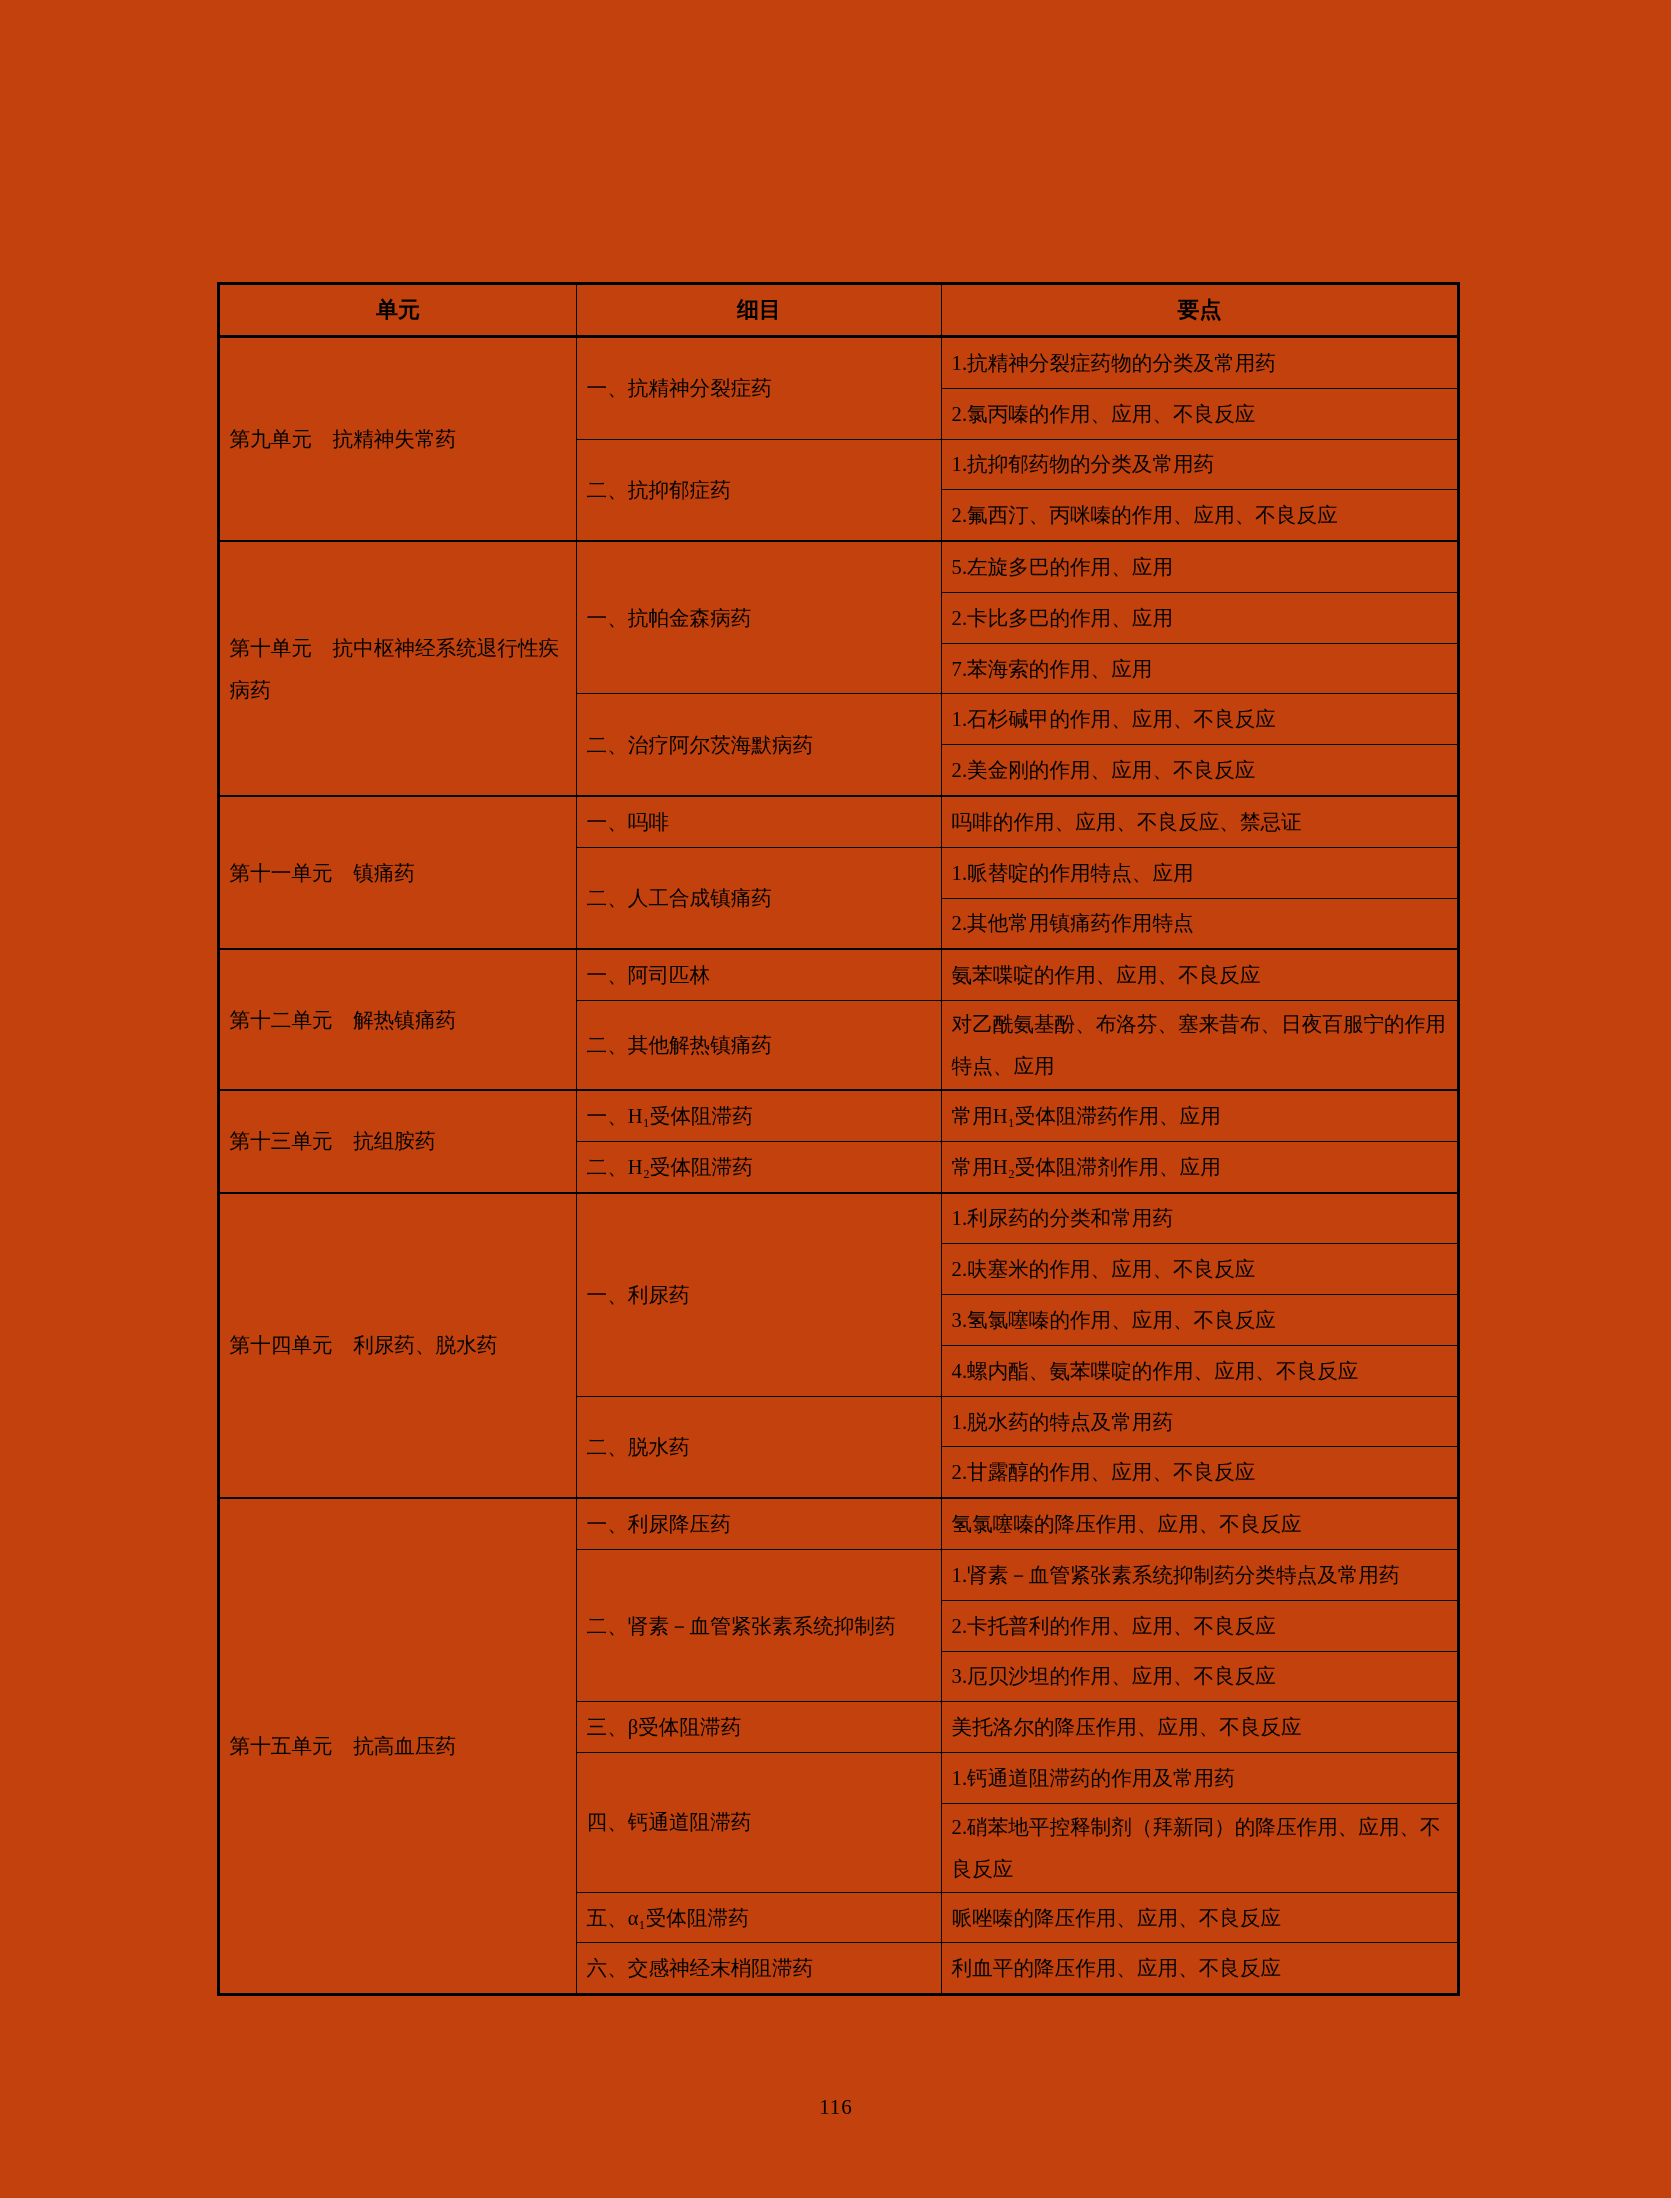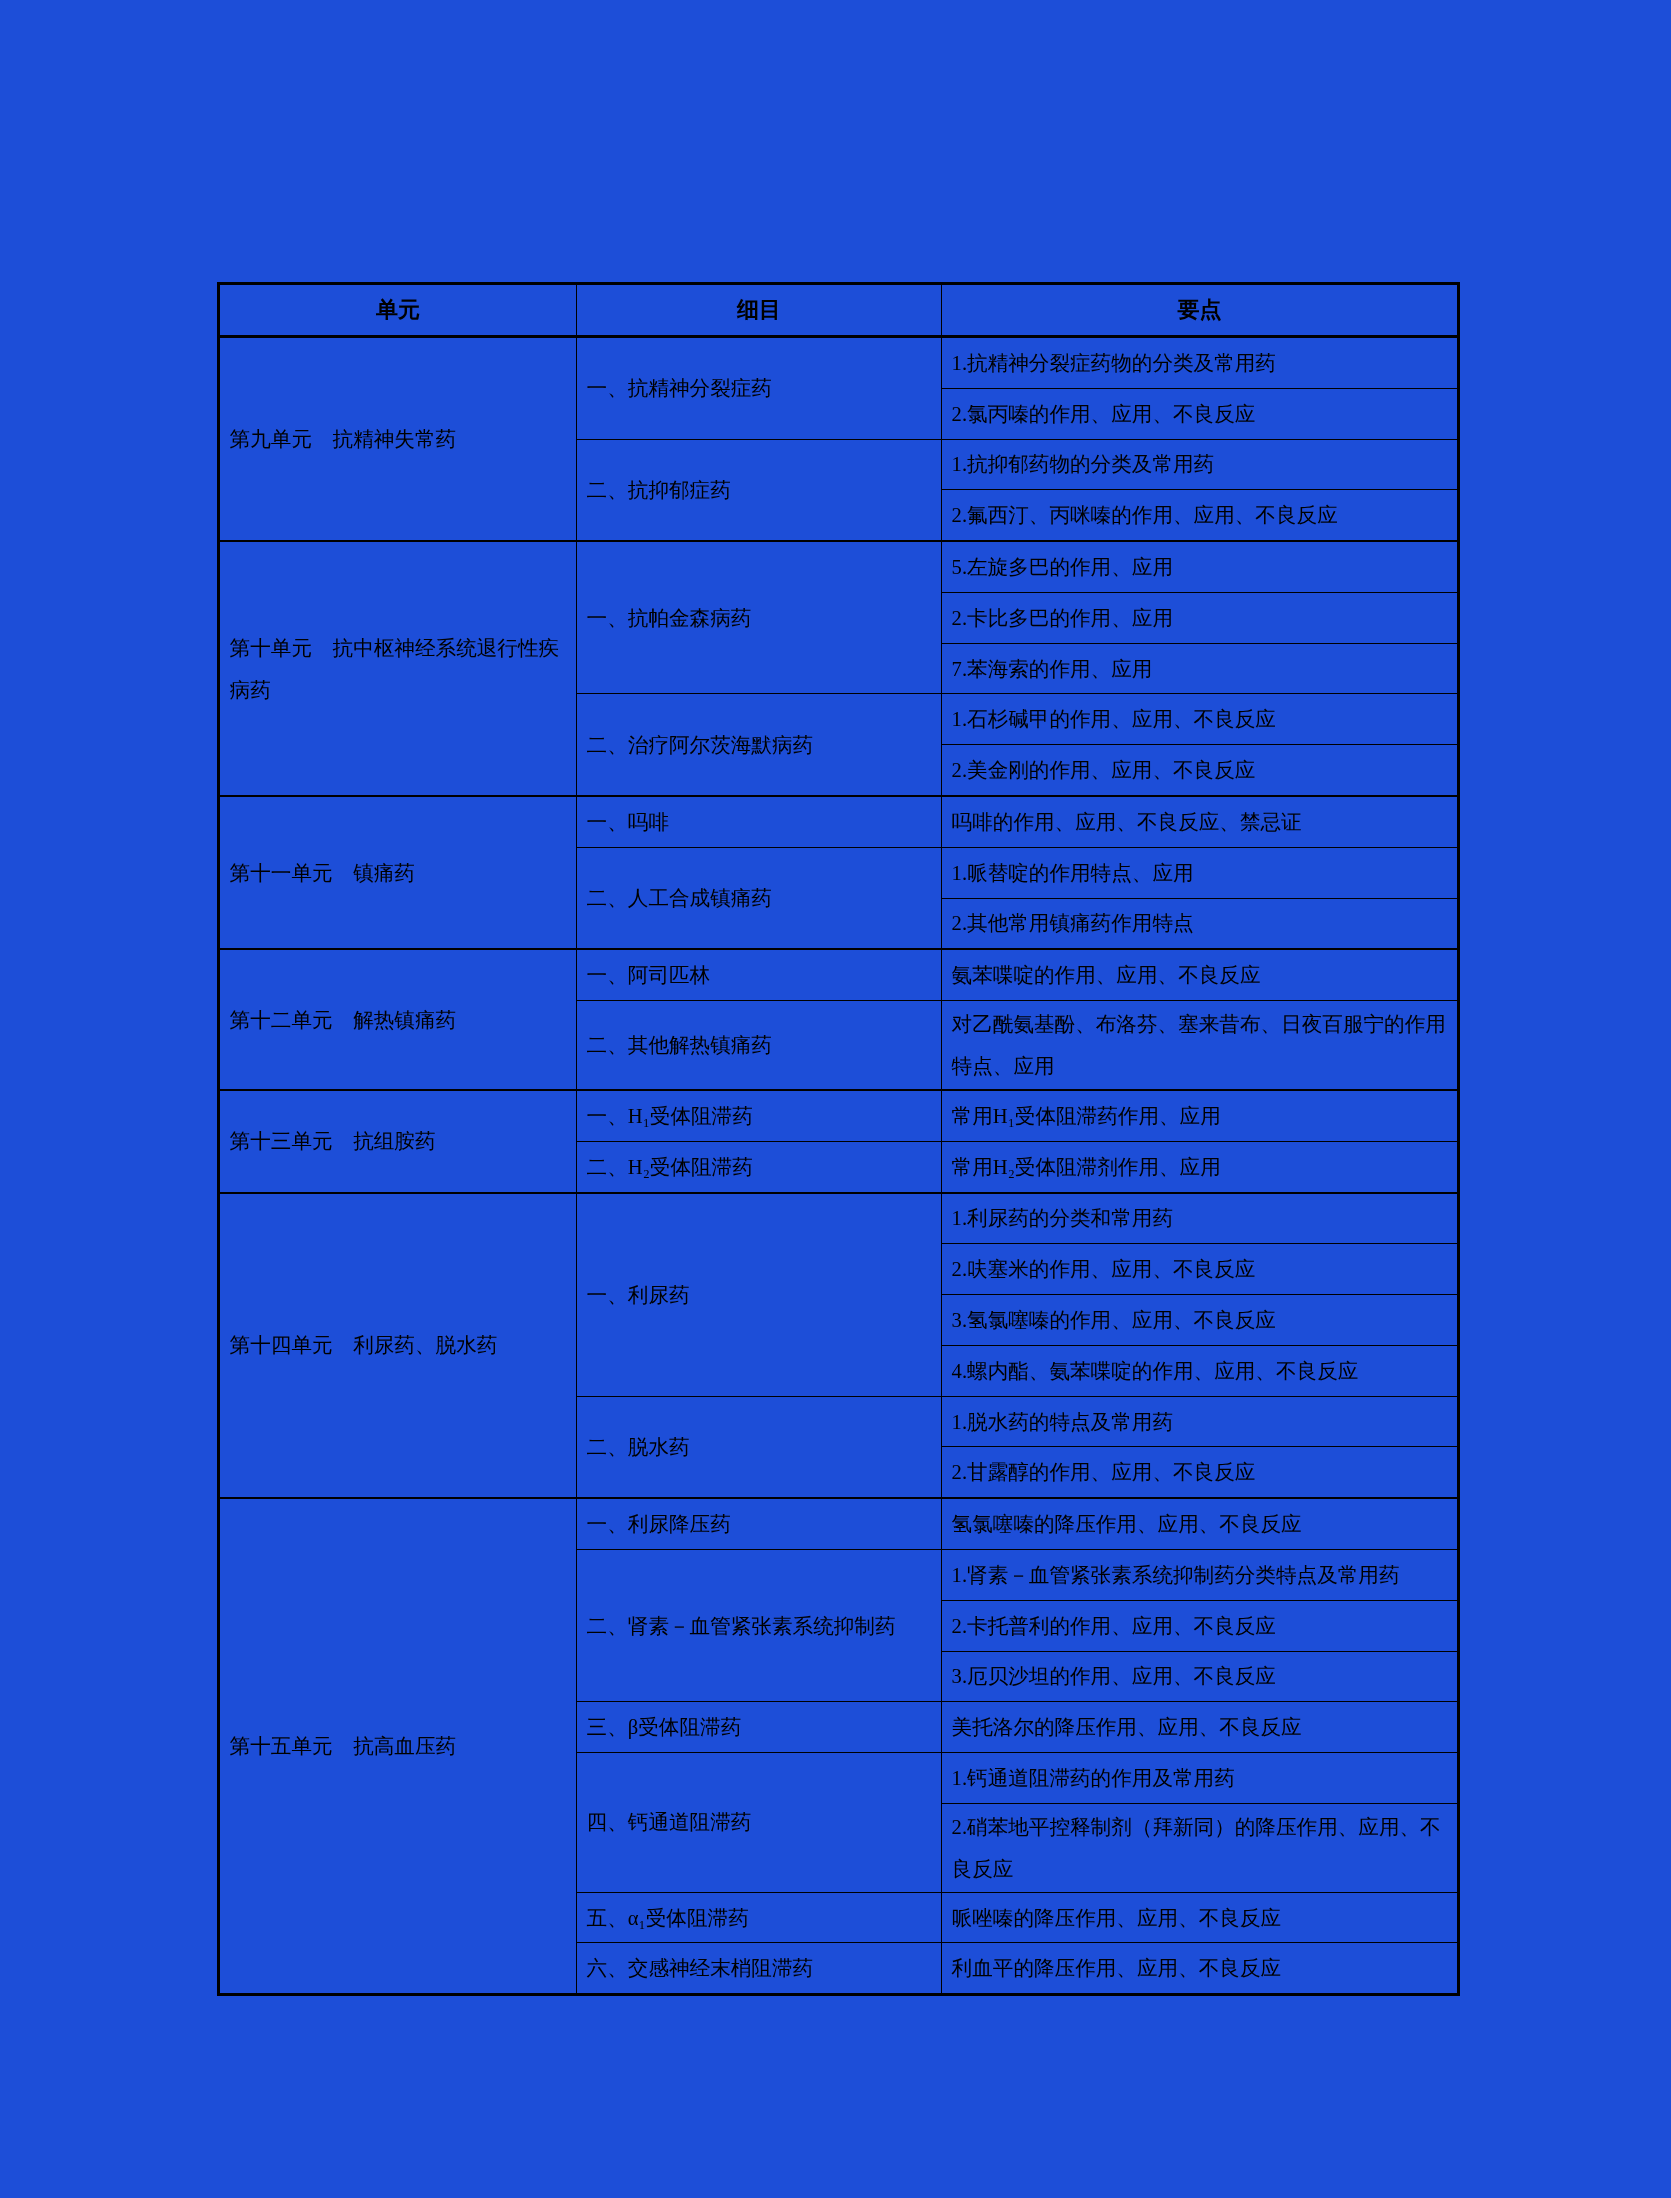--- a/index.html
+++ b/index.html
@@ -6,21 +6,21 @@
     margin: 0;
     padding: 0;
     background: #ffffff;
     color: #000000;
     font-family: "Liberation Serif", "DejaVu Serif", serif;
   }
   .page {
     position: relative;
     width: 1672px;
     height: 2199px;
-    background: #1d4ed8;
+    background: #c2410c;
     overflow: hidden;
   }
   table.syllabus {
     position: absolute;
     left: 217px;
     top: 282px;
     width: 1241px;
     border-collapse: collapse;
     table-layout: fixed;
     border: 3.8px solid #000;
@@ -202,15 +202,16 @@
           <td class="subitem-cell" rowspan="1">五、α₁受体阻滞药</td>
           <td class="point-cell">哌唑嗪的降压作用、应用、不良反应</td>
         </tr>
         <tr>
           <td class="subitem-cell" rowspan="1">六、交感神经末梢阻滞药</td>
           <td class="point-cell">利血平的降压作用、应用、不良反应</td>
         </tr>
       </tbody>
   </table>
 
+  <div class="page-number">116</div>
 
 </div>
 
 
 </body></html>

